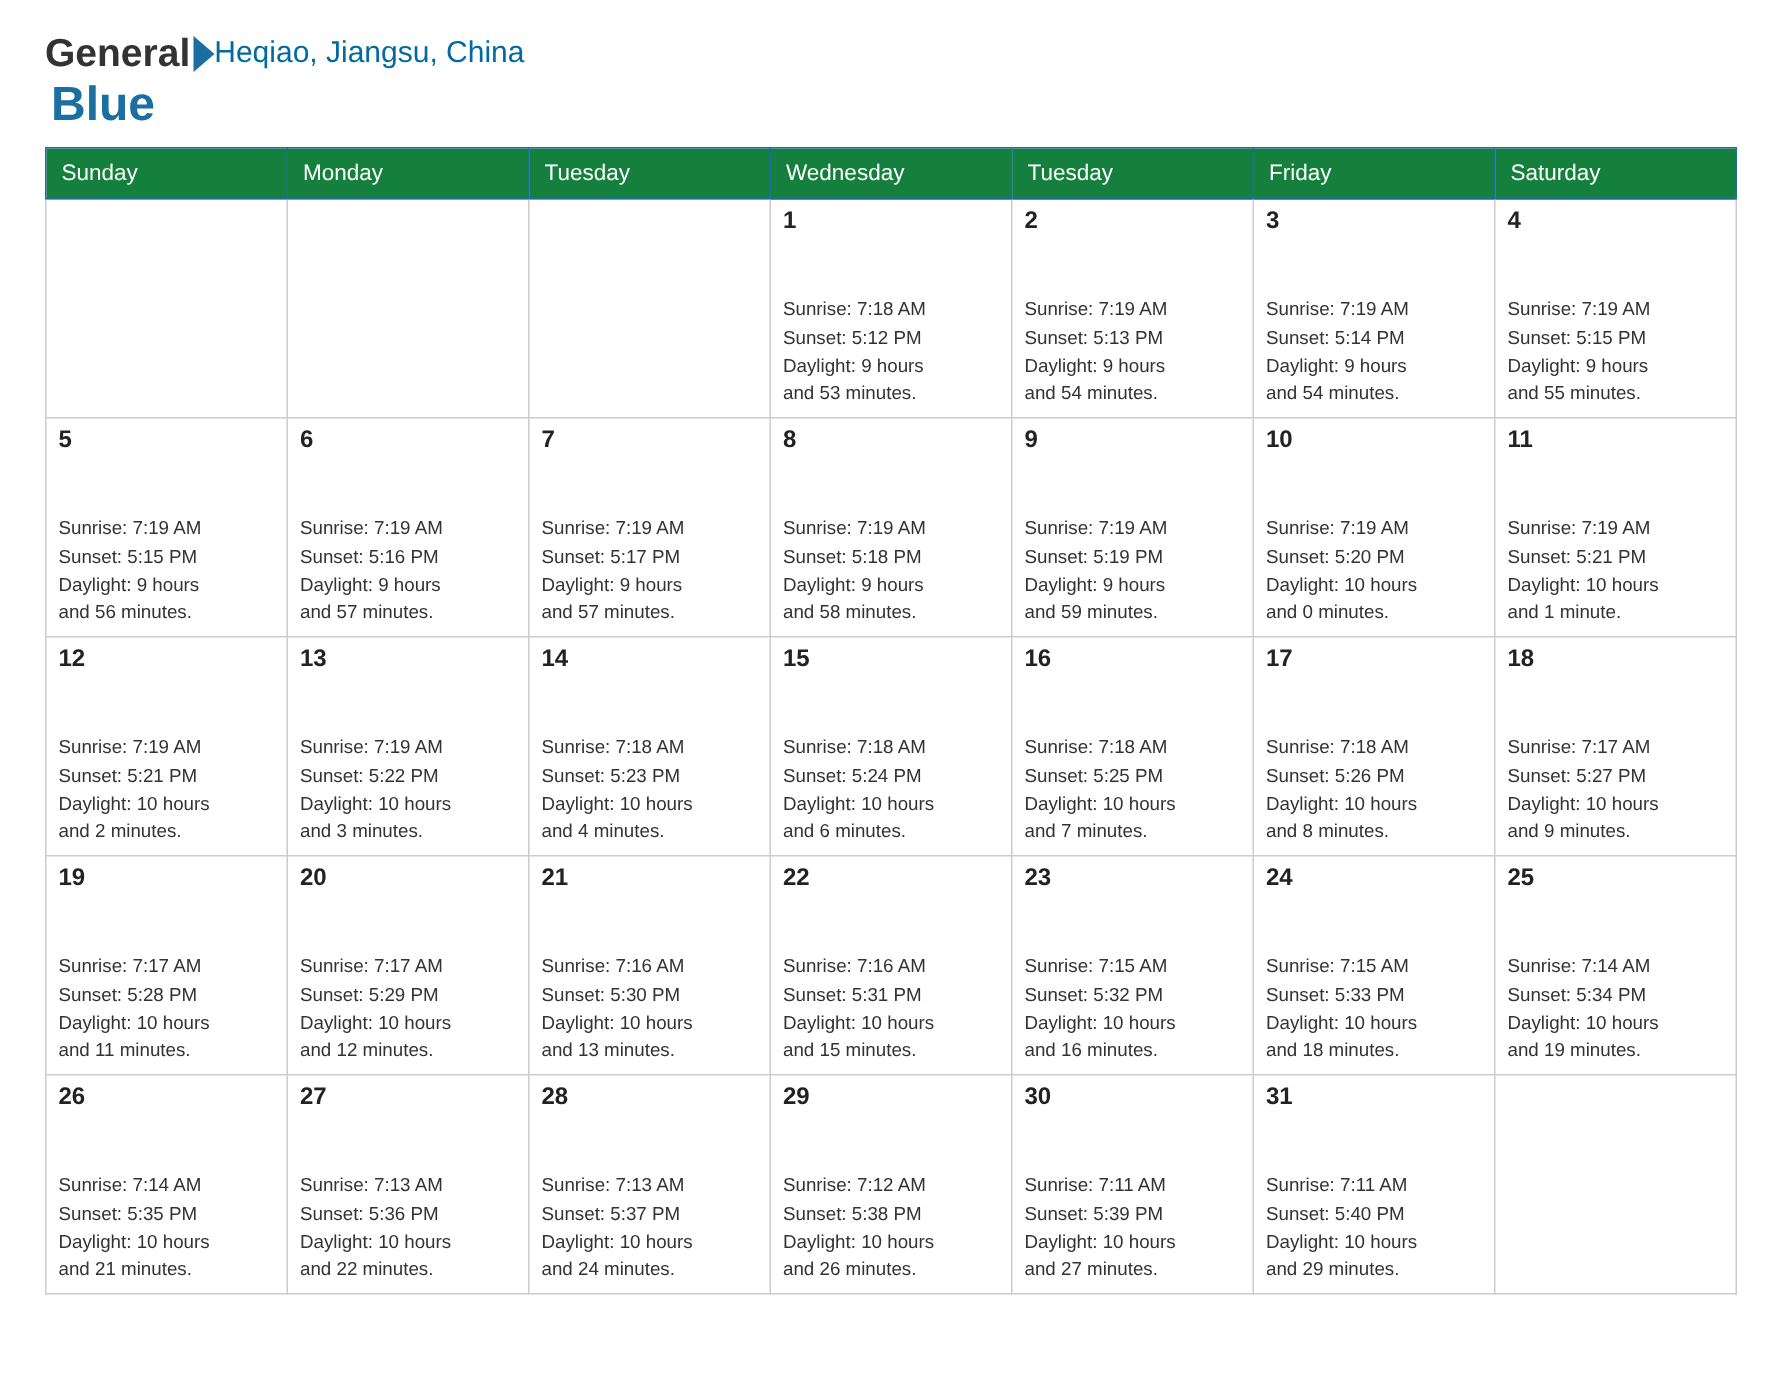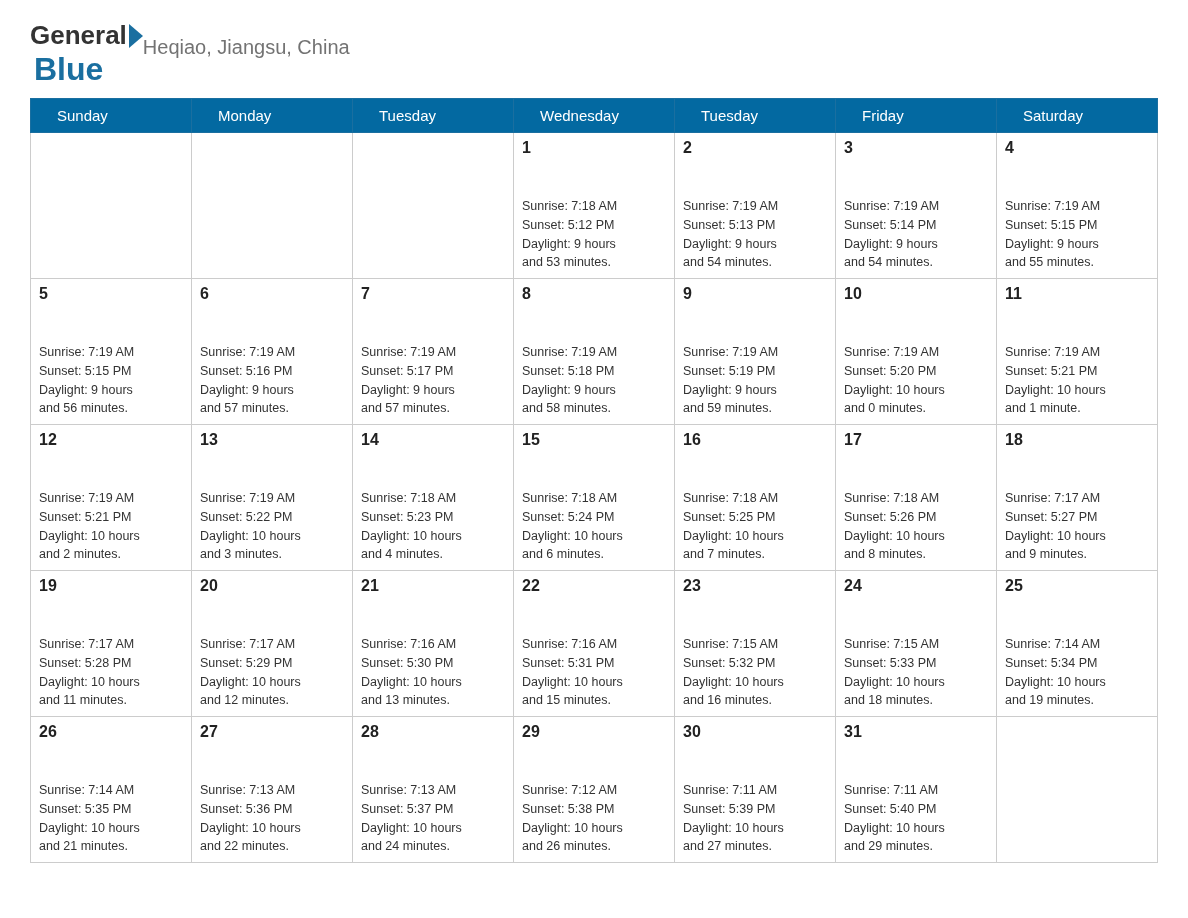--- a/index.html
+++ b/index.html
@@ -49,34 +49,34 @@
       text-align: right;
     }
     .month-title {
       font-size: 48px;
       font-weight: normal;
       color: #222;
       line-height: 1.1;
     }
     .location {
       font-size: 20px;
-      color: #737373;
-      margin-top: 16px;
+      color: #0369a1;
+      margin-top: 4px;
     }
     .calendar {
       width: 100%;
       border-collapse: collapse;
       margin-top: 10px;
     }
     .calendar th {
-      background-color: #0369a1;
+      background-color: #15803d;
       color: #fff;
       font-size: 15px;
       font-weight: normal;
-      padding: 8px 26px;
+      padding: 8px 10px;
       text-align: left;
       border: 1px solid #1a6fa0;
     }
     .calendar td {
       border: 1px solid #ccc;
       vertical-align: top;
       padding: 6px 8px;
       width: calc(100% / 7);
       height: 110px;
     }

